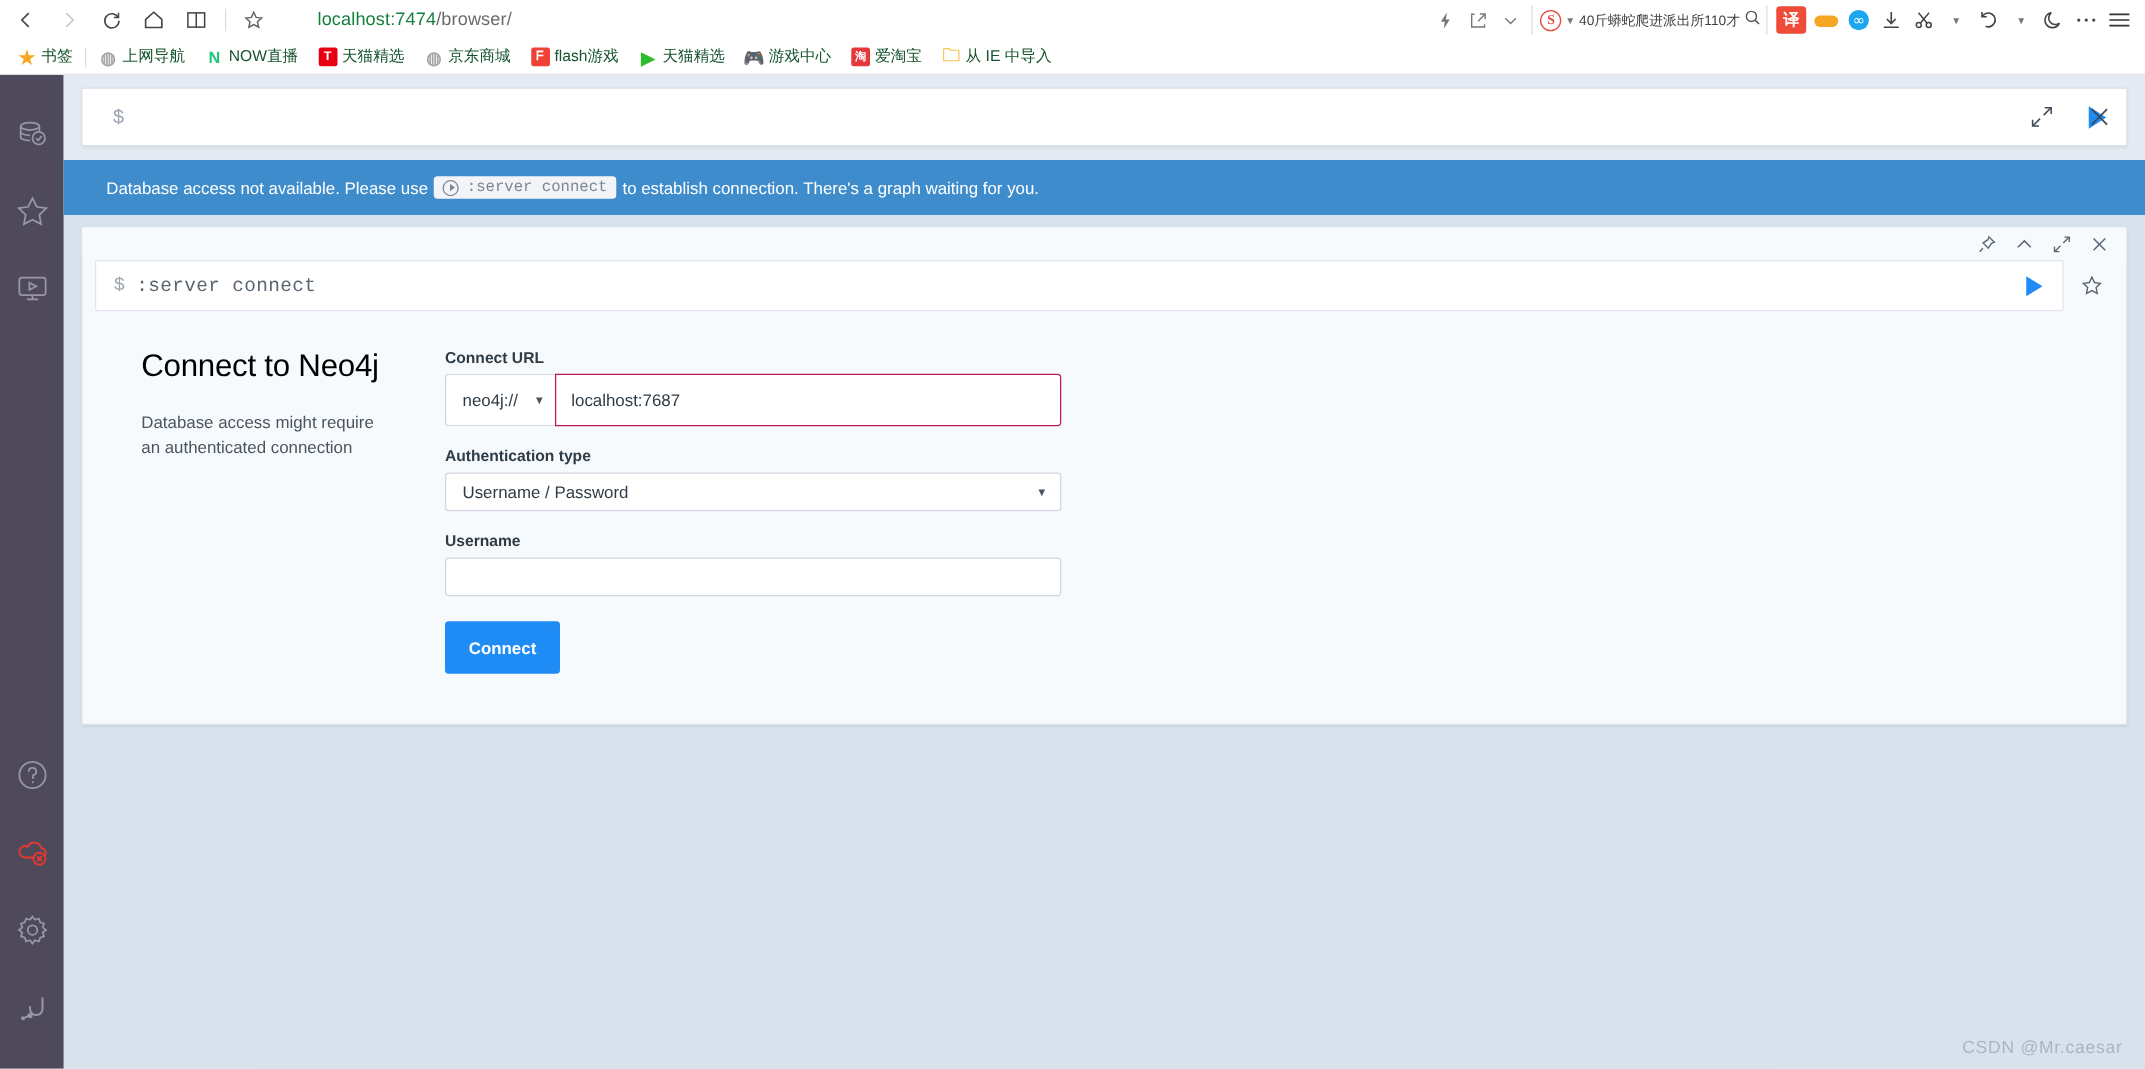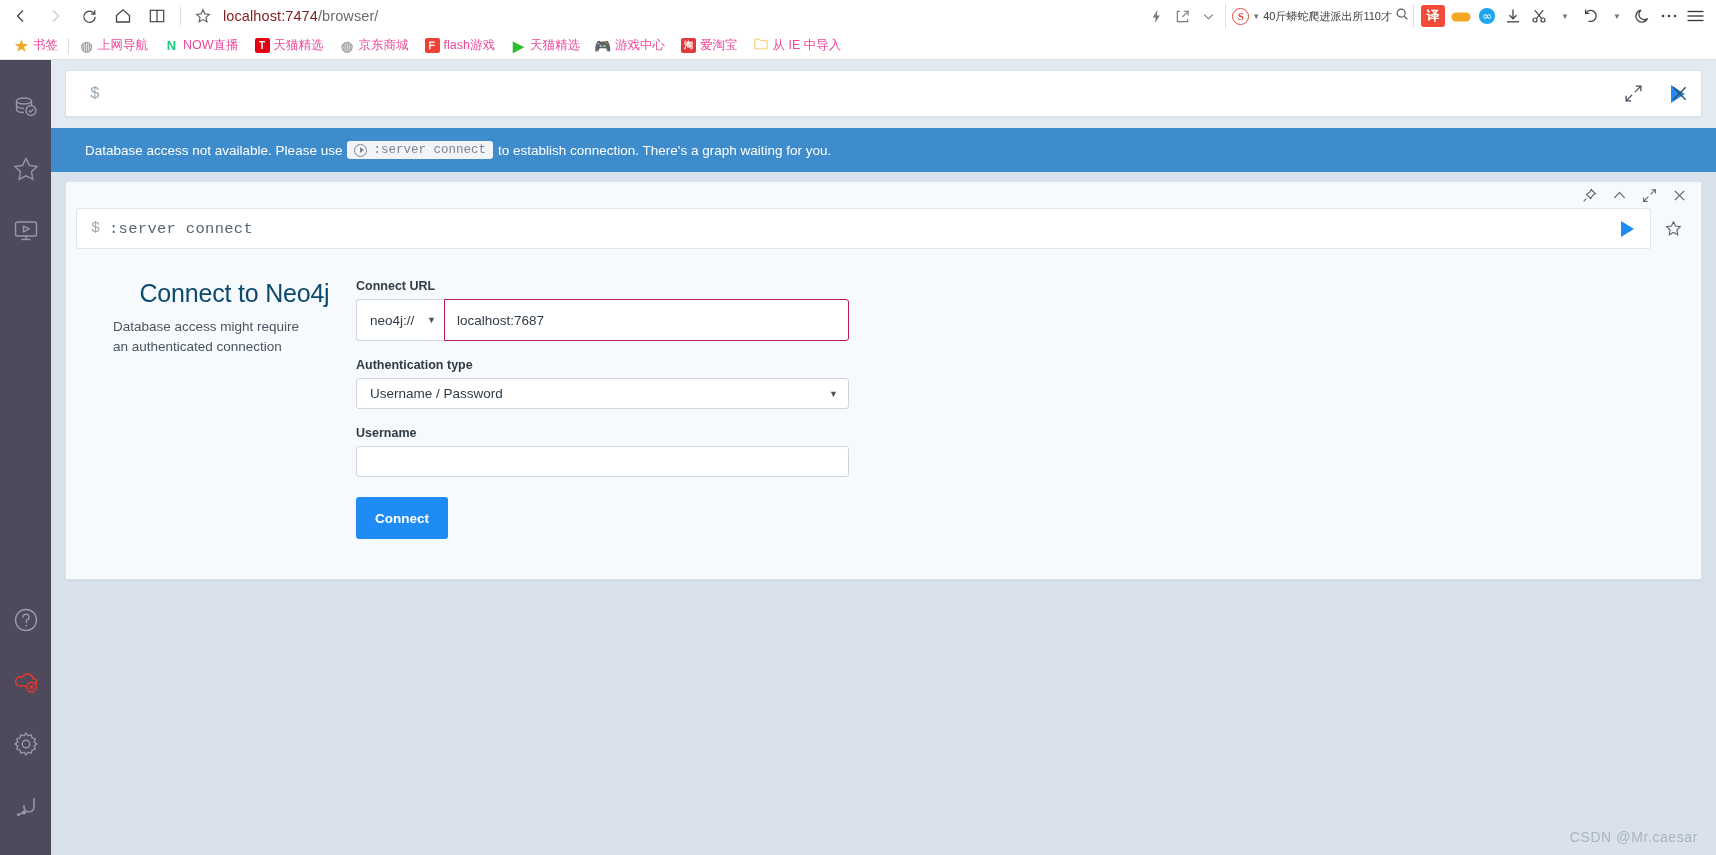--- a/index.html
+++ b/index.html
@@ -33,21 +33,21 @@
     display: flex; align-items: center; justify-content: center;
     color: #666;
   }
   .url-text {
     font-size: 14.5px;
     color: #222;
     letter-spacing: 0.1px;
     white-space: nowrap;
     padding-left: 4px;
   }
-  .url-text .host { color: #7f1d1d; }
+  .url-text .host { color: #15803d; margin-left: 31px; }
   .url-text .path { color: #6b6b6b; }
   .toolbar-spacer { flex: 1; }
   .tb-icon {
     height: 30px; min-width: 26px;
     display: flex; align-items: center; justify-content: center;
     color: #555; cursor: pointer; padding: 0 3px;
   }
   .search-box {
     display: flex; align-items: center;
     height: 24px;
@@ -85,21 +85,21 @@
     padding: 0 6px;
     font-size: 12.5px;
     color: #333;
     overflow: hidden;
     white-space: nowrap;
   }
   .bm {
     display: flex; align-items: center; gap: 4px;
     padding: 0 8px; height: 24px; cursor: pointer;
   }
-  .bm-label { font-size: 12.5px; color: #ec4899; }
+  .bm-label { font-size: 12.5px; color: #14532d; }
   .bm-sep { width: 1px; height: 16px; background: #dedede; margin: 0 2px; }
   .favicon {
     width: 15px; height: 15px;
     display: flex; align-items: center; justify-content: center;
     font-size: 10px; border-radius: 2px; color: #fff; font-weight: bold;
     flex: none;
   }
   .fav-star { color: #f5a623; font-size: 15px; background: none; }
   .fav-globe { color: #a8a8a8; font-size: 14px; background: none; }
   .fav-now { background: #fff; color: #1fc77c; font-size: 13px; font-weight: 900; }
@@ -262,22 +262,22 @@
     border-bottom: 9px solid transparent;
   }
   .play-tri.sm {
     border-left-width: 13px; border-top-width: 8.5px; border-bottom-width: 8.5px;
   }
 
   
   .frame-body { display: flex; padding: 30px 0 40px 0; }
   .connect-intro { width: 290px; padding-left: 47px; flex: none; }
   .connect-title {
-    font-size: 25px; font-weight: normal; color: #0c4a6e;
-    letter-spacing: -0.2px; margin-bottom: 9px; text-align: center;
+    font-size: 25px; font-weight: normal; color: #000000;
+    letter-spacing: -0.2px; margin-bottom: 20px;
   }
   .connect-sub { font-size: 13.5px; color: #4a5560; line-height: 1.5; max-width: 200px; }
 
   .connect-form { width: 493px; }
   .field-label {
     font-size: 12.5px; font-weight: bold; color: #2f3b45;
     margin-bottom: 6px;
   }
   .field-group { margin-bottom: 17px; }
   .url-row { display: flex; height: 42px; }

